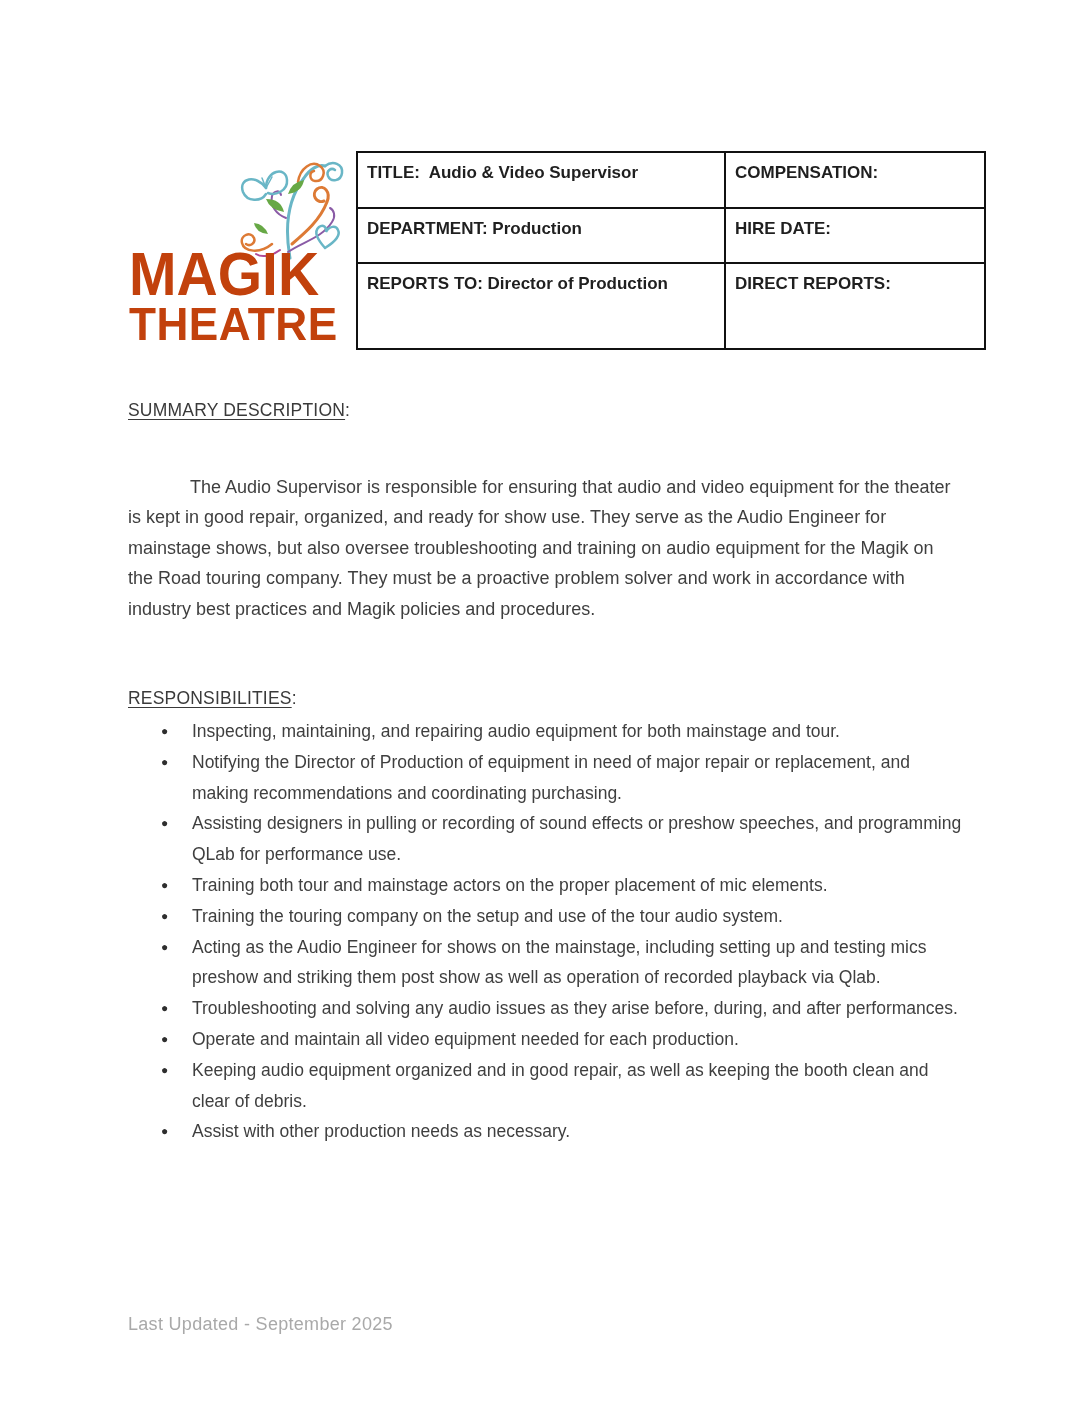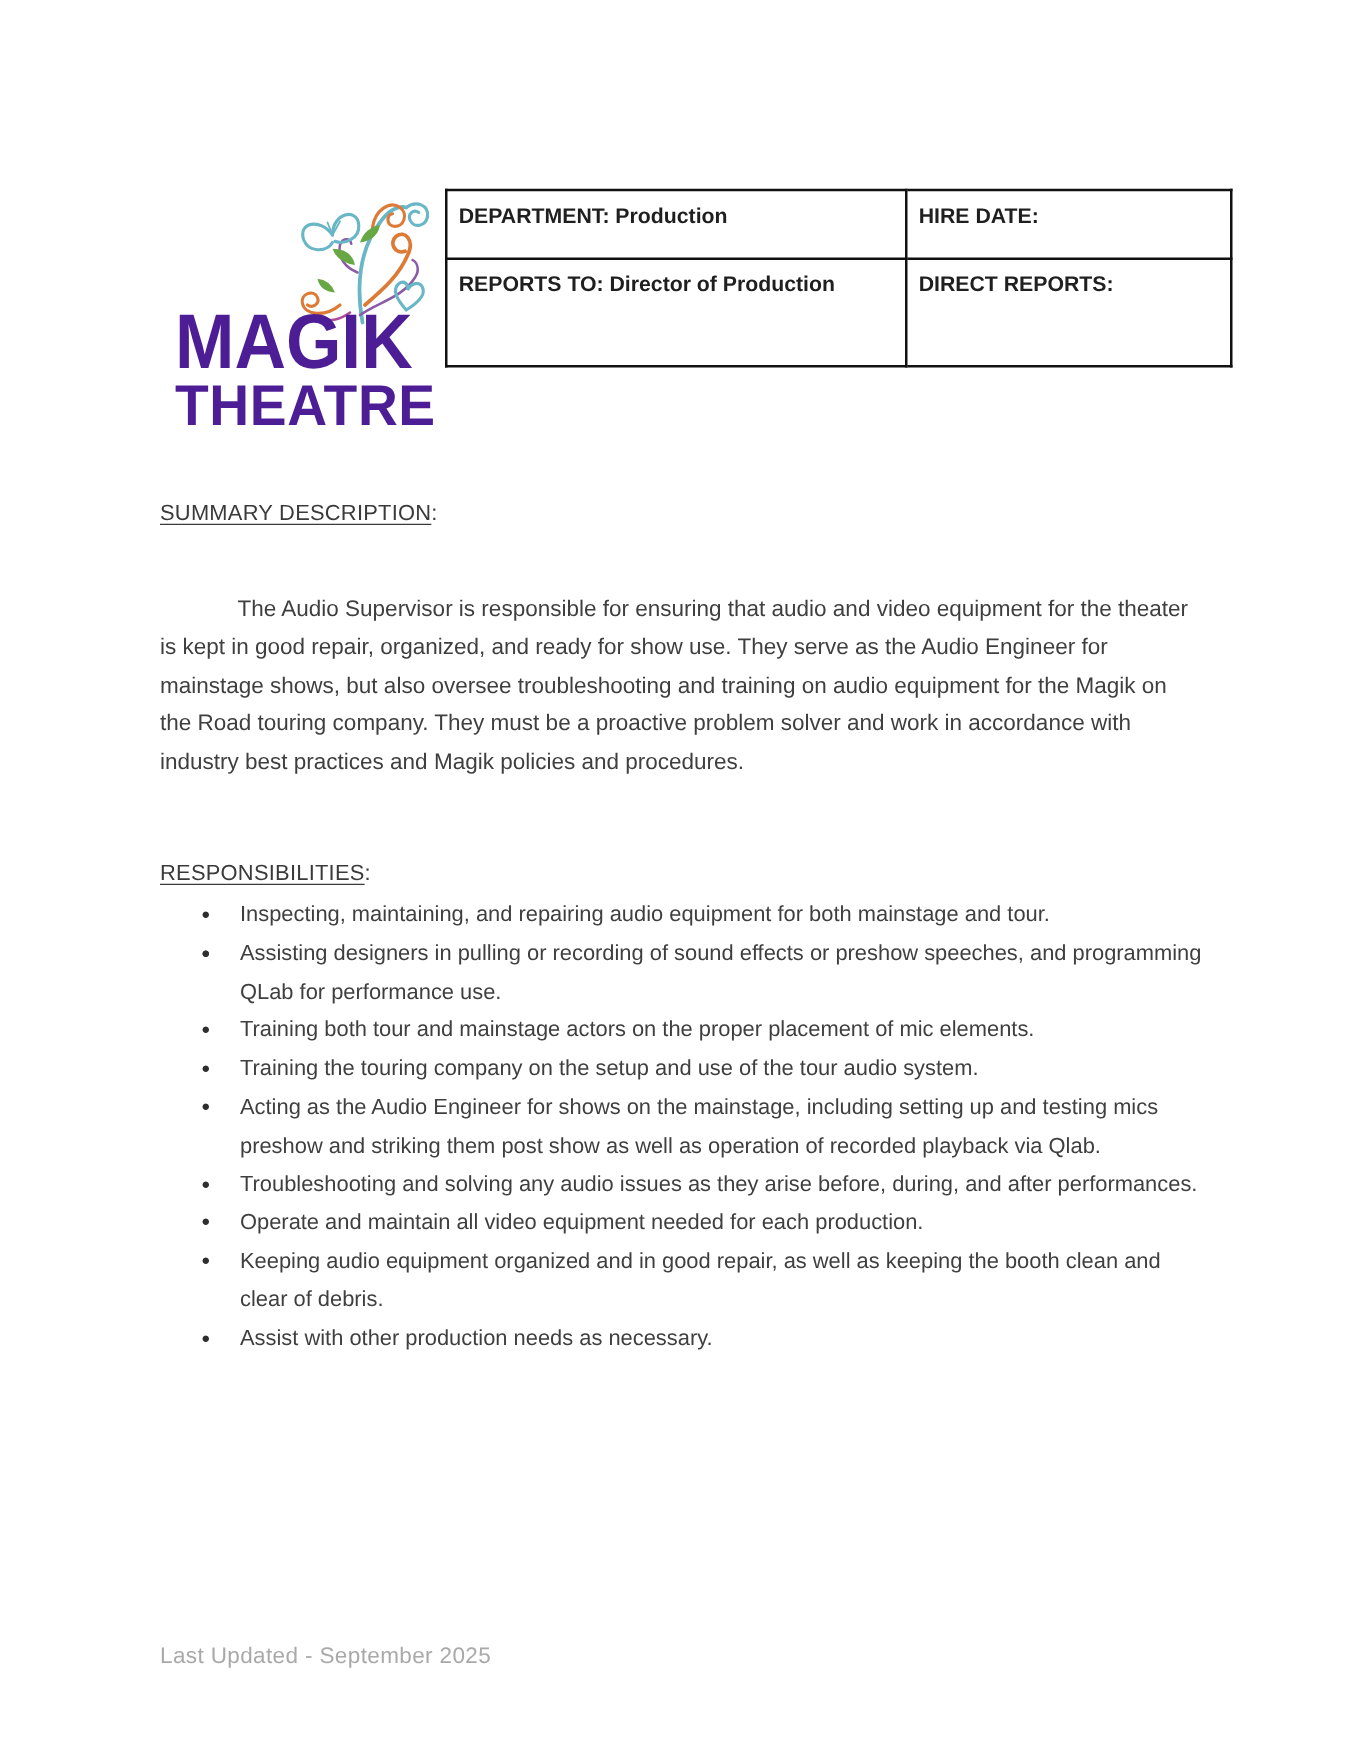--- a/index.html
+++ b/index.html
@@ -7,21 +7,21 @@
     position:relative;
     width:1088px;height:1408px;
     background:#ffffff;
     font-family:"Liberation Sans", sans-serif;
     color:#3f3f3f;
     overflow:hidden;
   }
   
   .logo{position:absolute;left:128px;top:148px;width:225px;height:200px;}
   .flourish{position:absolute;left:100px;top:0;width:122px;height:112px;}
-  .wordmark{position:absolute;left:12px;top:98px;color:#4c1d95;}
+  .wordmark{position:absolute;left:1px;top:98px;color:#c2410c;}
   .wm1{
     font-size:62px;font-weight:700;letter-spacing:0px;line-height:56px;
     transform:scaleX(0.92);transform-origin:left;white-space:nowrap;
   }
   .wm2{
     font-size:46px;font-weight:700;letter-spacing:0.5px;line-height:44px;
     transform:scaleX(0.96);transform-origin:left;white-space:nowrap;
   }
   
   .info-table{
@@ -105,20 +105,24 @@
       </g>
     </svg>
     <div class="wordmark">
       <div class="wm1">MAGIK</div>
       <div class="wm2">THEATRE</div>
     </div>
   </div>
 
   <table class="info-table">
     <tbody>
+      <tr class="row1">
+        <td class="col-l">TITLE:  Audio &amp; Video Supervisor</td>
+        <td class="col-r">COMPENSATION:</td>
+      </tr>
       <tr class="row2">
         <td class="col-l">DEPARTMENT: Production</td>
         <td class="col-r">HIRE DATE:</td>
       </tr>
       <tr class="row3">
         <td class="col-l">REPORTS TO: Director of Production</td>
         <td class="col-r">DIRECT REPORTS:</td>
       </tr>
     </tbody>
   </table>
@@ -127,21 +131,21 @@
     <span class="hd">SUMMARY DESCRIPTION</span><span>:</span>
   </div>
   <div class="summary-par">The Audio Supervisor is responsible for ensuring that audio and video equipment for the theater is kept in good repair, organized, and ready for show use. They serve as the Audio Engineer for mainstage shows, but also oversee troubleshooting and training on audio equipment for the Magik on the Road touring company. They must be a proactive problem solver and work in accordance with industry best practices and Magik policies and procedures.</div>
 
   <div class="section-heading" style="top:688px;">
     <span class="hd">RESPONSIBILITIES</span><span>:</span>
   </div>
 
   <ul class="resp-list">
     <li><span class="bullet">●</span><span>Inspecting, maintaining, and repairing audio equipment for both mainstage and tour.</span></li>
-    <li><span class="bullet">●</span></li>
+    <li><span class="bullet">●</span><span>Notifying the Director of Production of equipment in need of major repair or replacement, and making recommendations and coordinating purchasing.</span></li>
     <li><span class="bullet">●</span><span>Assisting designers in pulling or recording of sound effects or preshow speeches, and programming QLab for performance use.</span></li>
     <li><span class="bullet">●</span><span>Training both tour and mainstage actors on the proper placement of mic elements.</span></li>
     <li><span class="bullet">●</span><span>Training the touring company on the setup and use of the tour audio system.</span></li>
     <li><span class="bullet">●</span><span>Acting as the Audio Engineer for shows on the mainstage, including setting up and testing mics preshow and striking them post show as well as operation of recorded playback via Qlab.</span></li>
     <li><span class="bullet">●</span><span>Troubleshooting and solving any audio issues as they arise before, during, and after performances.</span></li>
     <li><span class="bullet">●</span><span>Operate and maintain all video equipment needed for each production.</span></li>
     <li><span class="bullet">●</span><span>Keeping audio equipment organized and in good repair, as well as keeping the booth clean and clear of debris.</span></li>
     <li><span class="bullet">●</span><span>Assist with other production needs as necessary.</span></li>
   </ul>
 

